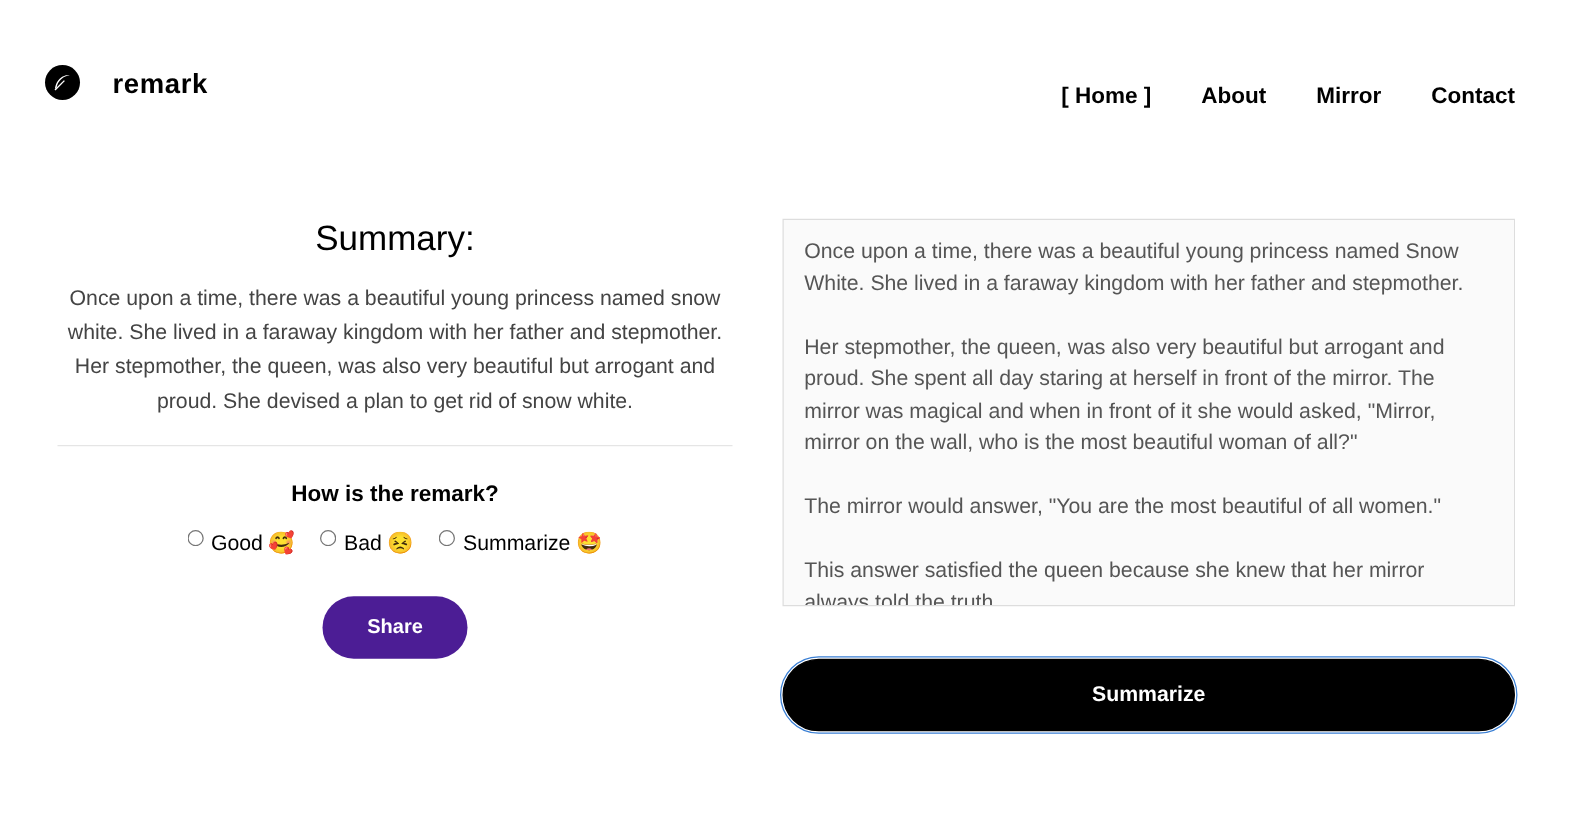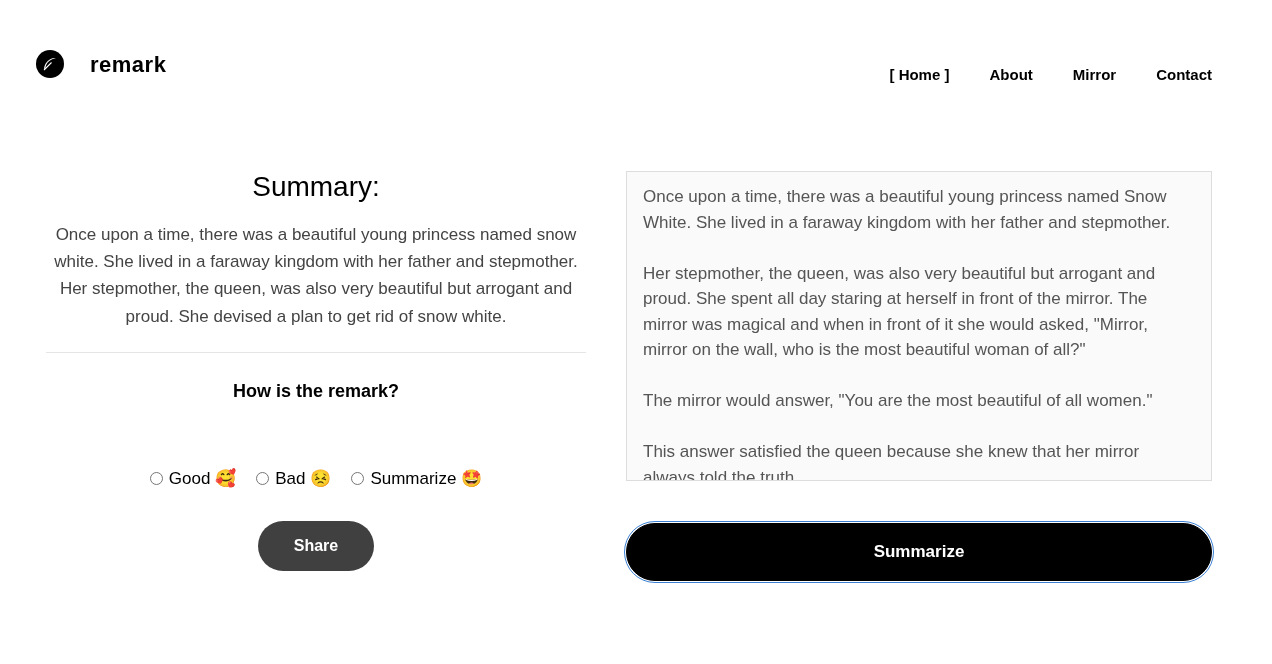--- a/index.html
+++ b/index.html
@@ -45,21 +45,21 @@
     font-size: 22px;
     font-weight: 600;
     letter-spacing: 0.5px;
   }
   .nav {
     display: flex;
     gap: 40px;
     align-items: center;
   }
   .nav-item {
-    font-size: 15px;
+    font-size: 18px;
     font-weight: 600;
     cursor: pointer;
     margin-top: 48px;
   }
   .nav-item.active::before {
     content: "[ ";
     font-weight: 600;
   }
   .nav-item.active::after {
     content: " ]";
@@ -95,30 +95,29 @@
   }
   .radio-row {
     display: flex;
     justify-content: center;
     gap: 20px;
     margin-bottom: 32px;
     font-size: 17px;
   }
   .radio-option {
     display: flex;
-    align-items: center;
+    align-items: flex-start;
     gap: 6px;
-    margin-top: 48px;
   }
   .radio-option input[type=radio] {
     width: 13px;
     height: 13px;
   }
   .share-btn {
-    background: #404040;
+    background: #4c1d95;
     color: #fff;
     border: none;
     padding: 16px 36px;
     border-radius: 30px;
     font-size: 16px;
     font-weight: 600;
     cursor: pointer;
   }
   .right {
     flex: 1;

